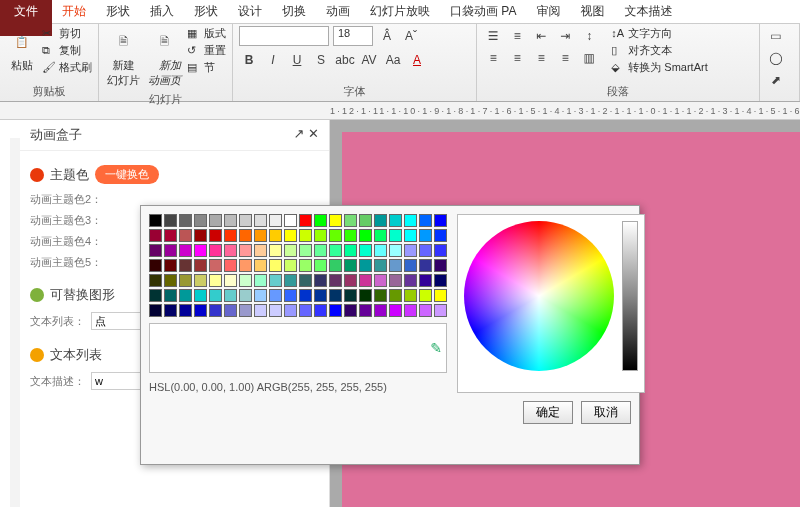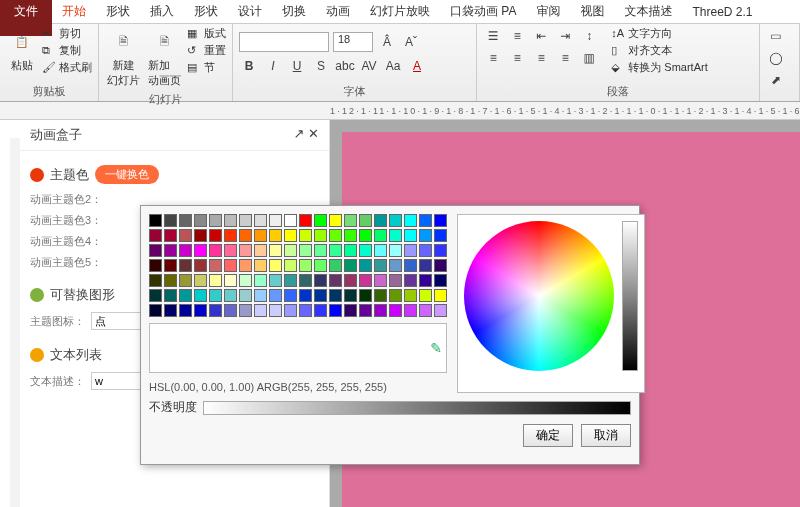--- a/index.html
+++ b/index.html
@@ -14,21 +14,21 @@
 .ribbon-content { display: flex; background: linear-gradient(#f8f8f8,#ececec); height: 78px; border-bottom: 1px solid #aaa; }
 .ribbon-group { display: flex; flex-direction: column; border-right: 1px solid #ccc; padding: 2px 6px; justify-content: space-between; }
 .ribbon-group-label { text-align: center; font-size: 11px; color: #555; padding-top: 2px; }
 .rg-body { display: flex; gap: 4px; flex: 1; align-items: flex-start; }
 .big-btn { display: flex; flex-direction: column; align-items: center; gap: 2px; padding: 2px; font-size: 11px; }
 .big-btn .ico { width: 28px; height: 28px; display:flex; align-items:center; justify-content:center; }
 .small-col { display:flex; flex-direction:column; gap:2px; }
 .small-btn { display:flex; align-items:center; gap:3px; font-size:11px; }
 .small-btn .ico { width:14px; height:14px; }
 
-.font-group .rg-body { flex-direction: column; gap:4px;justify-content:center; }
+.font-group .rg-body { flex-direction: column; gap:4px; }
 .font-row { display:flex; gap:4px; align-items:center; }
 .font-sel { border:1px solid #aaa; background:#fff; height:20px; padding:0 20px 0 4px; font-size:11px; }
 .sz-sel { width:40px; }
 .icon-btn { width:20px; height:20px; display:flex; align-items:center; justify-content:center; font-size:12px; color:#444; }
 
 
 .ruler { height: 18px; background: #f3f3f3; border-bottom: 1px solid #ccc; font-size: 9px; color: #666; padding-left: 330px; white-space: nowrap; overflow: hidden; line-height: 18px; letter-spacing: 2px; }
 
 
 .canvas { position: absolute; top: 120px; left: 330px; right: 0; bottom: 0; background: #aaa; }
@@ -79,21 +79,20 @@
     <div class="ribbon-tab">插入</div>
     <div class="ribbon-tab">形状</div>
     <div class="ribbon-tab">设计</div>
     <div class="ribbon-tab">切换</div>
     <div class="ribbon-tab">动画</div>
     <div class="ribbon-tab">幻灯片放映</div>
     <div class="ribbon-tab">口袋动画 PA</div>
     <div class="ribbon-tab">审阅</div>
     <div class="ribbon-tab">视图</div>
     <div class="ribbon-tab">文本描述</div>
-    <div class="ribbon-tab">ThreeD 2.1</div>
   </div>
 
 <div class="ribbon-content">
   <div class="ribbon-group">
     <div class="rg-body">
       <div class="big-btn">
         <span class="ico">📋</span>
           <span>粘贴</span>
       </div>
       <div class="small-col">
@@ -116,21 +115,21 @@
 
   <div class="ribbon-group">
     <div class="rg-body">
       <div class="big-btn">
           <span class="ico">🗎</span>
           <span style="white-space:pre;text-align:center;">新建
 幻灯片</span>
         </div>
       <div class="big-btn">
           <span class="ico">🗎</span>
-          <span style="white-space:pre;text-align:left;">新加
+          <span style="white-space:pre;text-align:right;font-style:italic;">新加
 动画页</span>
         </div>
       <div class="small-col">
         <div class="small-btn">
             <span class="ico">▦</span>
             <span>版式</span>
           </div>
         <div class="small-btn">
             <span class="ico">↺</span>
             <span>重置</span>
@@ -260,21 +259,21 @@
             <span>动画主题色5：</span>
           </div>
         </div>
     </div>
     <div class="section">
       <div class="sec-title">
           <span class="bullet b-green"></span>
           <span>可替换图形</span>
         </div>
       <div class="field-row">
-          <span>主题图标：</span>
+          <span>文本列表：</span>
           <input class="tiny-input" value="点" style="">
         </div>
     </div>
     <div class="section">
       <div class="sec-title">
           <span class="bullet b-yellow"></span>
           <span>文本列表</span>
         </div>
       <div class="field-row">
           <span>文本描述：</span>
@@ -446,21 +445,17 @@
       <div class="sample-box">
           <span class="eyedrop">✎</span>
         </div>
       <div class="hsl-row">HSL(0.00, 0.00, 1.00)   ARGB(255, 255, 255, 255)</div>
     </div>
     <div class="wheel-box">
       <div class="wheel"></div>
       <div class="val-strip"></div>
     </div>
   </div>
-  <div class="opacity-row">
-    <span>不透明度</span>
-    <div class="opacity-bar"></div>
-  </div>
   <div class="dlg-btns">
     <button class="dlg-btn">确定</button>
     <button class="dlg-btn">取消</button>
   </div>
 </div>
 
 </body></html>

